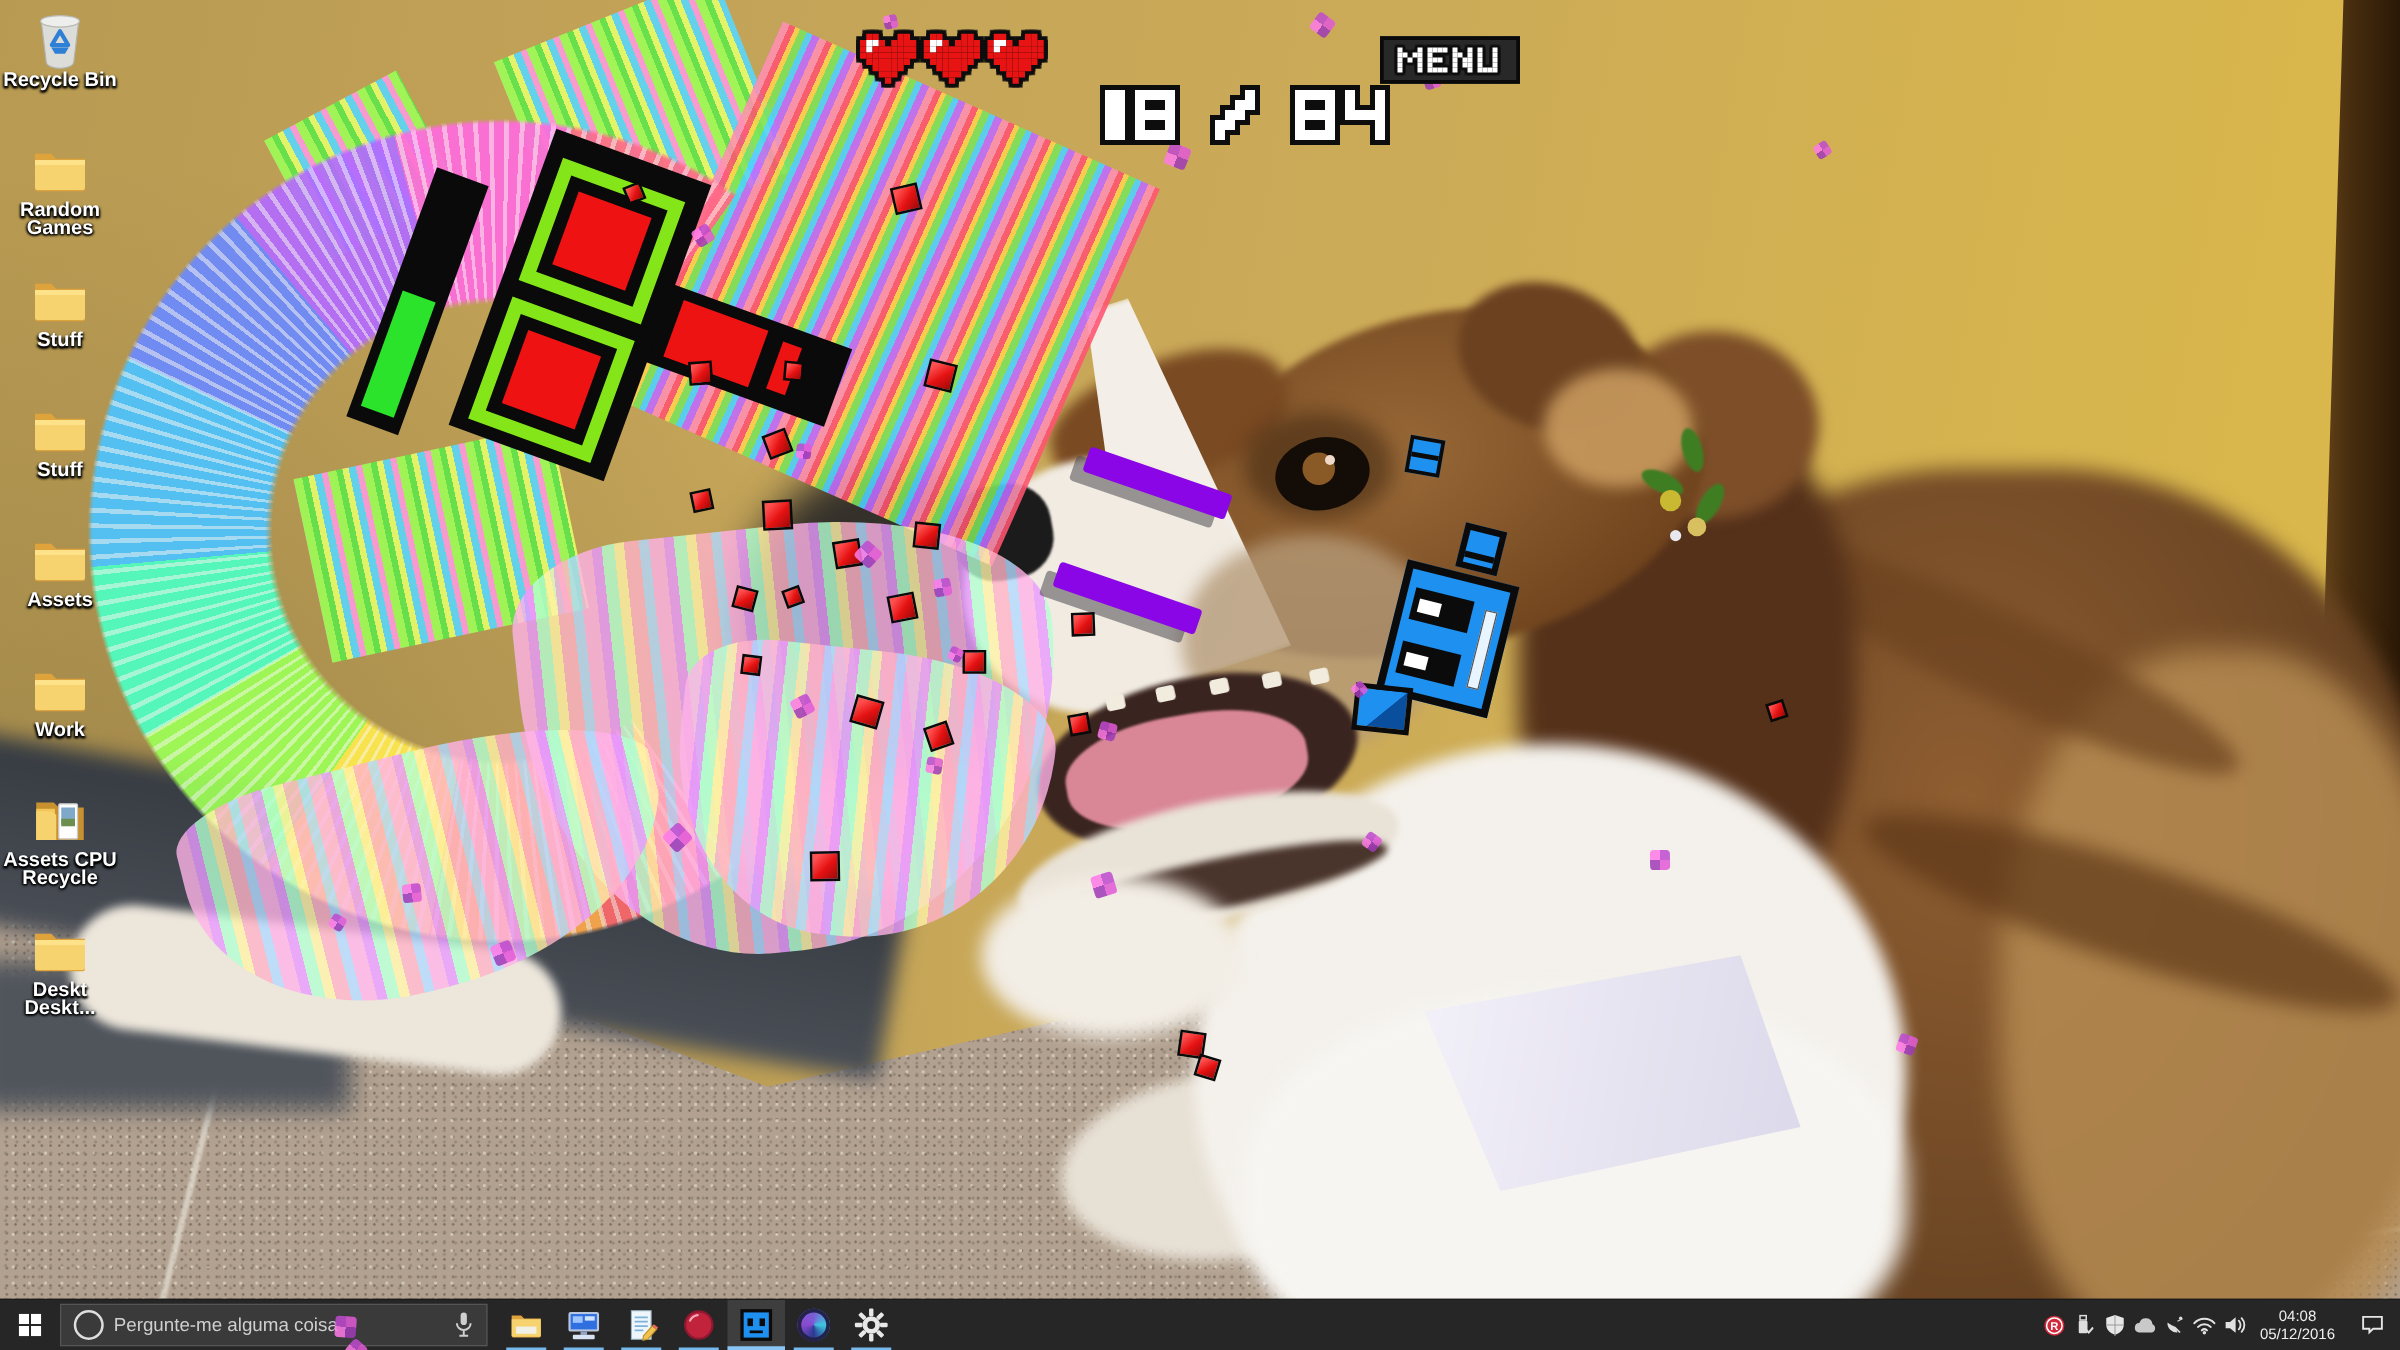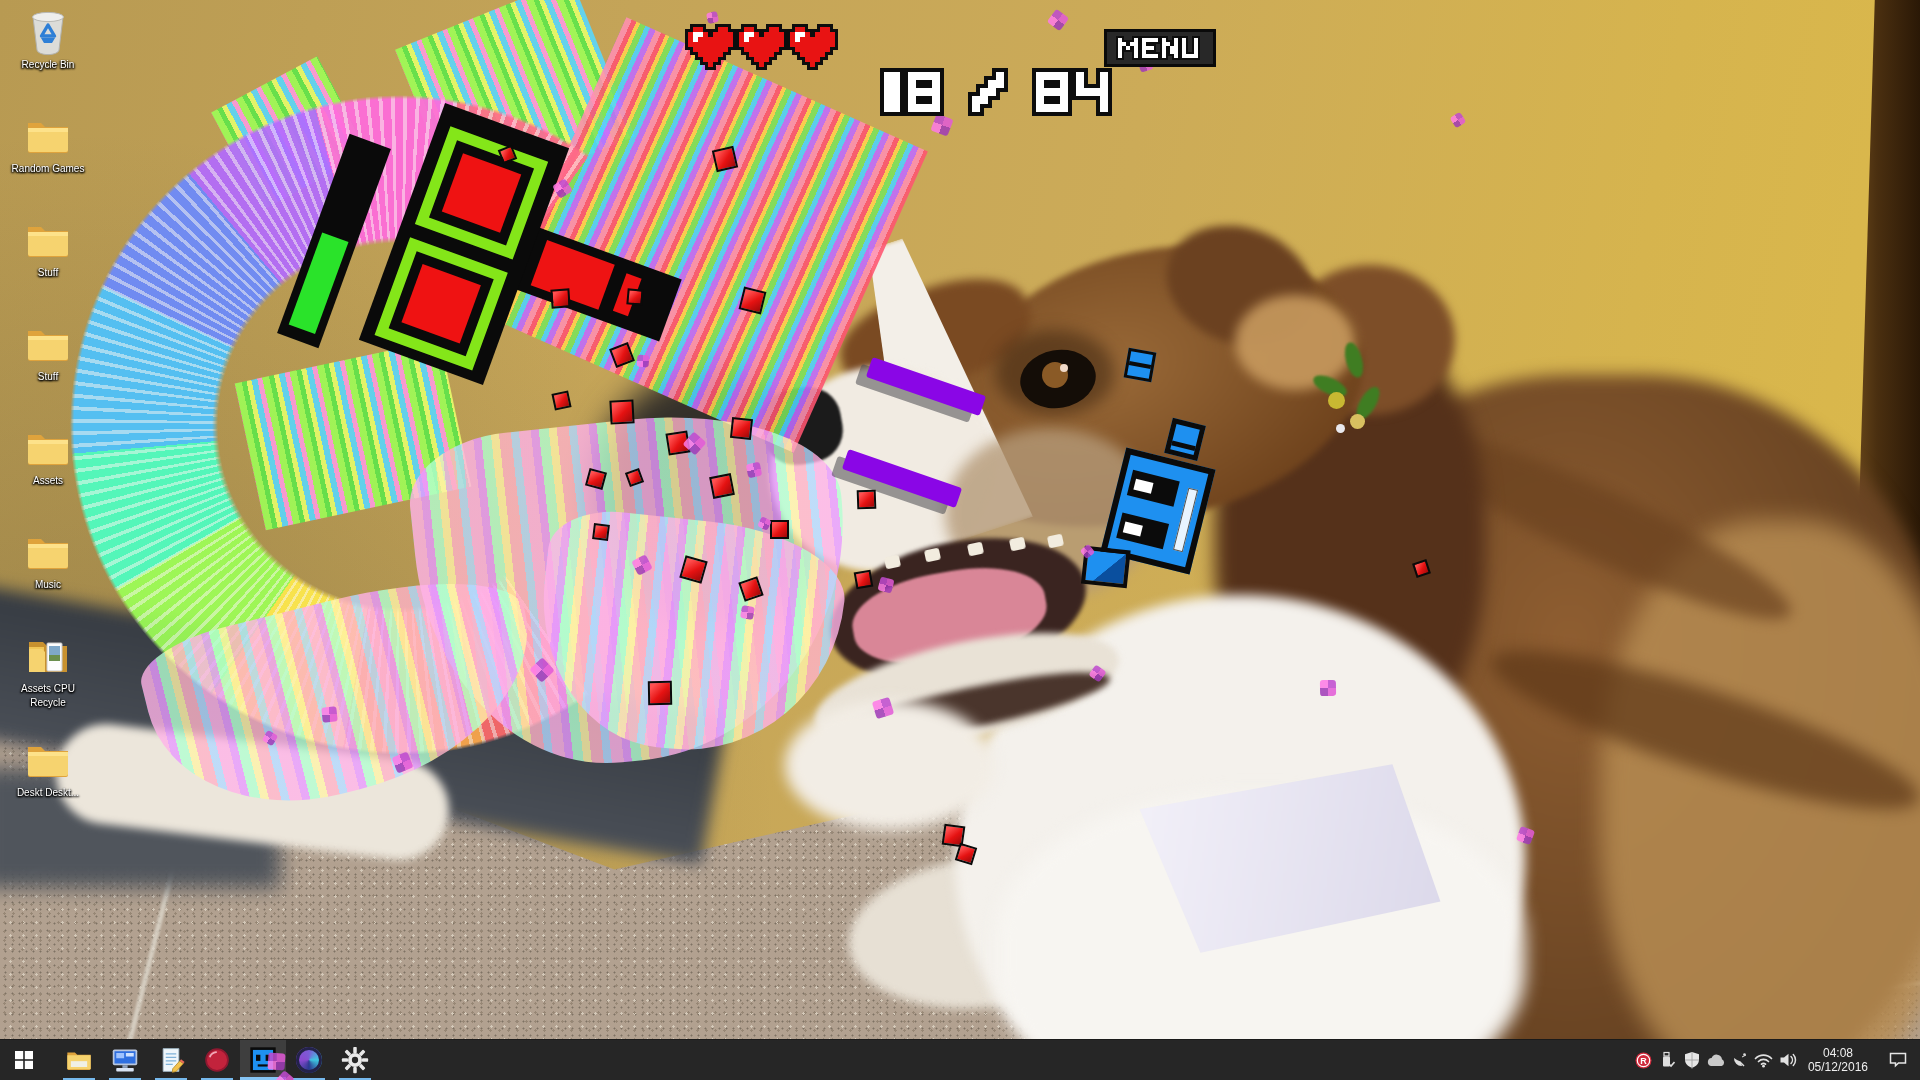--- a/index.html
+++ b/index.html
@@ -62,22 +62,22 @@
   .leaf{position:absolute;width:36px;height:16px;background:#3f7d22;border-radius:50%;filter:blur(1px);}
   .flower{position:absolute;border-radius:50%;filter:blur(.5px);}
   #collar{left:1130px;top:758px;width:320px;height:205px;
      clip-path:polygon(3% 25%,82% 3%,97% 70%,22% 95%);
      background:linear-gradient(100deg,#f3f1f9,#dbd8ea);filter:blur(1px);}
 
   
   #desktop-icons{left:0;top:4px;width:100px;height:860px;}
   .dicon{position:absolute;left:2px;width:92px;text-align:center;cursor:pointer;}
   .dicon .ic{width:48px;height:48px;margin:0 auto;display:block;}
-  .dicon .lbl{margin-top:2px;font-size:10px;line-height:14px;color:#fff;
-      text-shadow:0 1px 2px #000,1px 1px 2px #000,-1px 1px 2px #000;}
+  .dicon .lbl{margin-top:2px;font-size:16px;line-height:14px;color:#fff;
+      text-shadow:0 1px 2px #000,1px 1px 2px #000,-1px 1px 2px #000;font-weight:bold;}
 
   
   #game-layer{inset:0;z-index:60;}
   .pxwrap{position:absolute;}
   .pxwrap i{position:absolute;display:block;}
   #menu-btn{left:1104px;top:29px;width:112px;height:38px;background:#282828;
       border:3px solid #0a0a0a;box-sizing:border-box;display:flex;align-items:center;justify-content:center;cursor:pointer;}
   
   #boss-ring{left:70px;top:95px;width:660px;height:660px;border-radius:50%;opacity:.92;
      -webkit-mask:radial-gradient(circle at 50% 50%,transparent 0 182px,#000 188px 326px,transparent 330px);
@@ -236,21 +236,21 @@
           <path d="M4 16h40v4H4z" fill="#fde28a"></path>
         </svg>
         <div class="lbl">Assets</div>
       </div>
       <div class="dicon" style="top: 524px;">
         <svg class="ic" viewBox="0 0 48 48">
           <path d="M4 11h13l4 4h23v24a2 2 0 0 1-2 2H6a2 2 0 0 1-2-2z" fill="#dfa33c"></path>
           <path d="M4 16h40v22a2 2 0 0 1-2 2H6a2 2 0 0 1-2-2z" fill="#f6d36f"></path>
           <path d="M4 16h40v4H4z" fill="#fde28a"></path>
         </svg>
-        <div class="lbl">Music</div>
+        <div class="lbl">Work</div>
       </div>
       <div class="dicon" style="top: 628px;">
         <svg class="ic" viewBox="0 0 48 48">
           <path d="M5 10h14l4 4h20v26H5z" fill="#c8912f"></path>
           <rect x="23" y="11" width="15" height="28" rx="1" fill="#fdfdfd" stroke="#c9c9c9"></rect>
           <rect x="25" y="14" width="11" height="13" fill="#7fa8c9"></rect>
           <rect x="25" y="23" width="11" height="6" fill="#6b8f4e"></rect>
           <path d="M5 40V15h15v25z" fill="#f2c757"></path>
           <path d="M5 40V17h13l3 3v20z" fill="#f6d36f"></path>
         </svg>
@@ -629,20 +629,30 @@
 
   <div id="taskbar" class="abs">
     <div id="start-btn">
       <svg width="18" height="18" viewBox="0 0 18 18">
         <rect x="0" y="0" width="8.2" height="8.2" fill="#fff"></rect>
           <rect x="9.8" y="0" width="8.2" height="8.2" fill="#fff"></rect>
         <rect x="0" y="9.8" width="8.2" height="8.2" fill="#fff"></rect>
           <rect x="9.8" y="9.8" width="8.2" height="8.2" fill="#fff"></rect>
       </svg>
     </div>
+    <div id="search-box">
+      <div id="cortana-ring"></div>
+      <span id="search-text">Pergunte-me alguma coisa</span>
+      <svg id="mic" viewBox="0 0 20 22">
+        <rect x="7.5" y="1" width="5" height="10" rx="2.5" fill="#cfcfcf"></rect>
+        <path d="M4.5 9.5a5.5 5.5 0 0 0 11 0" fill="none" stroke="#cfcfcf" stroke-width="1.6"></path>
+        <line x1="10" y1="15.5" x2="10" y2="19" stroke="#cfcfcf" stroke-width="1.6"></line>
+        <line x1="6.5" y1="19.5" x2="13.5" y2="19.5" stroke="#cfcfcf" stroke-width="1.6"></line>
+      </svg>
+    </div>
     <div id="tb-apps">
         <div class="tb-app">
           <svg width="28" height="28" viewBox="0 0 48 48">
             <path d="M4 11h13l4 4h23v24a2 2 0 0 1-2 2H6a2 2 0 0 1-2-2z" fill="#dfa33c"></path>
             <path d="M4 16h40v22a2 2 0 0 1-2 2H6a2 2 0 0 1-2-2z" fill="#f6d36f"></path>
             <path d="M10 26h28v10H10z" fill="#eef4fb" opacity=".85"></path>
           </svg>
           <div class="underline"></div>
         </div>
         <div class="tb-app">

